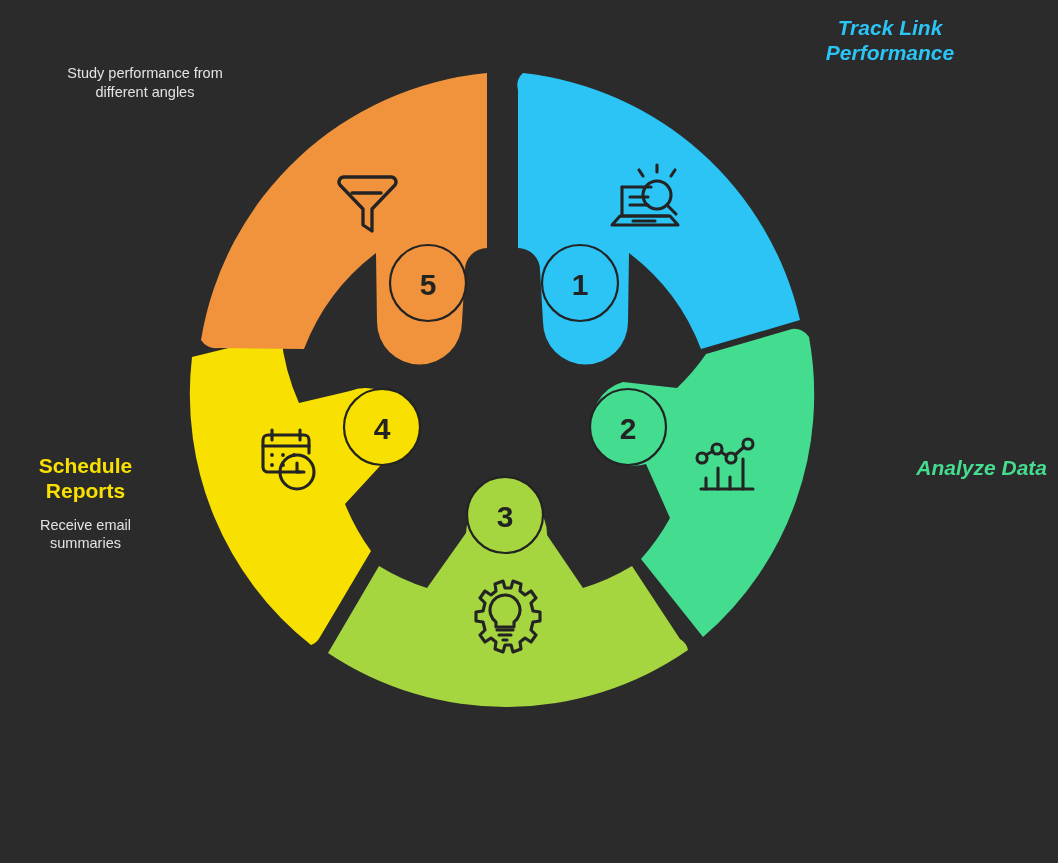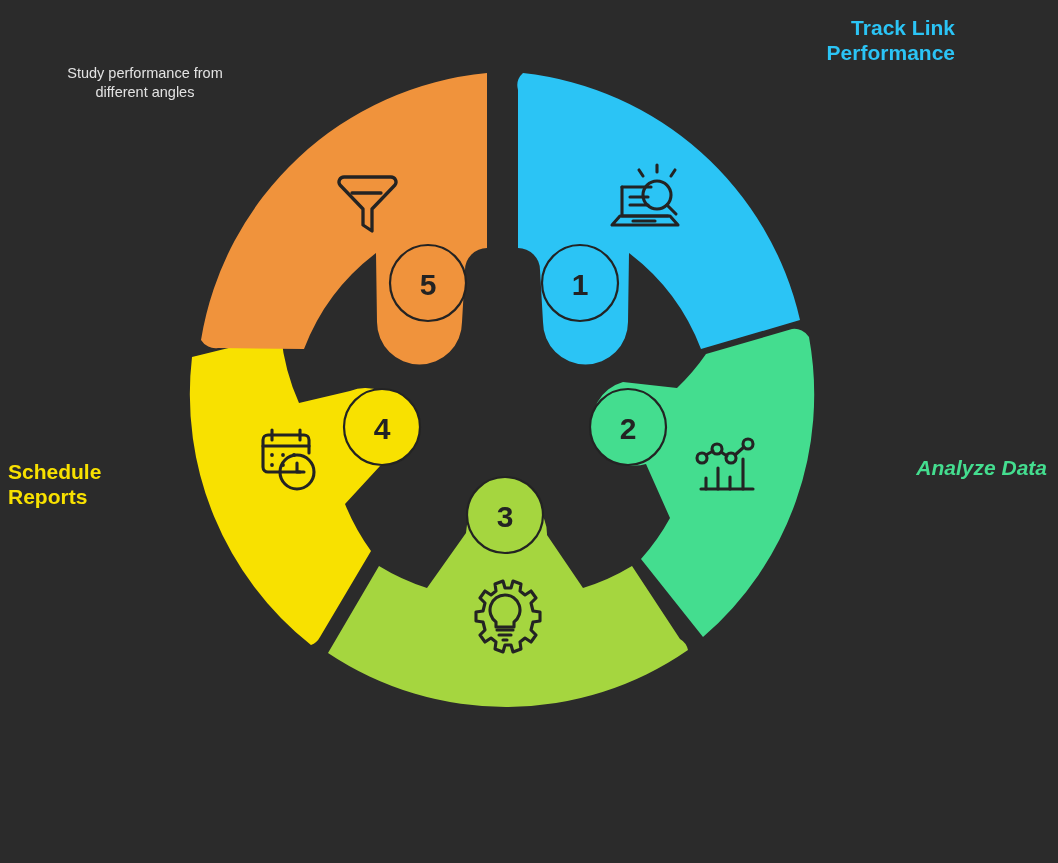--- a/index.html
+++ b/index.html
@@ -51,24 +51,24 @@
   .callout .body {
     font-family: "Liberation Sans", sans-serif;
     font-size: 14.5px;
     font-weight: normal;
     line-height: 1.3;
     color: #e3e3e3;
     margin: 0;
   }
 
   
-  #callout-1 { left: 745px; top: 16px;  width: 210px; text-align: right; }
+  #callout-1 { left: 785px; top: 16px;  width: 210px; text-align: center; font-style: italic; }
   #callout-2 { left: 847px; top: 456px; width: 200px; text-align: right; font-style: italic; }
   #callout-3 { left: 393px; top: 736px; width: 220px; text-align: center; }
-  #callout-4 { left: 8px;   top: 454px; width: 155px; text-align: left; margin-top: 6px; }
+  #callout-4 { left: 8px;   top: 454px; width: 155px; text-align: center; }
   #callout-5 { left: 45px;  top: 64px;  width: 200px; text-align: center; }
 
   #callout-3 .heading { margin-bottom: 14px; }
 </style>
 </head>
 <body>
 
 <div id="stage">
 
   <svg class="wheel" viewBox="0 0 1058 863" xmlns="http://www.w3.org/2000/svg">
@@ -217,19 +217,20 @@
     <p class="heading" style="color:#2bc4f5">Track Link Performance</p>
   </div>
 
   <div class="callout" id="callout-2">
     <p class="heading" style="color:#44dd8f">Analyze Data</p>
   </div>
 
 
   <div class="callout" id="callout-4">
     <p class="heading" style="color:#f8e100">Schedule Reports</p>
+    <p class="body">Receive email summaries</p>
   </div>
 
   <div class="callout" id="callout-5">
     <p class="body">Study performance from different angles</p>
   </div>
 
 </div>
 
 </body></html>

